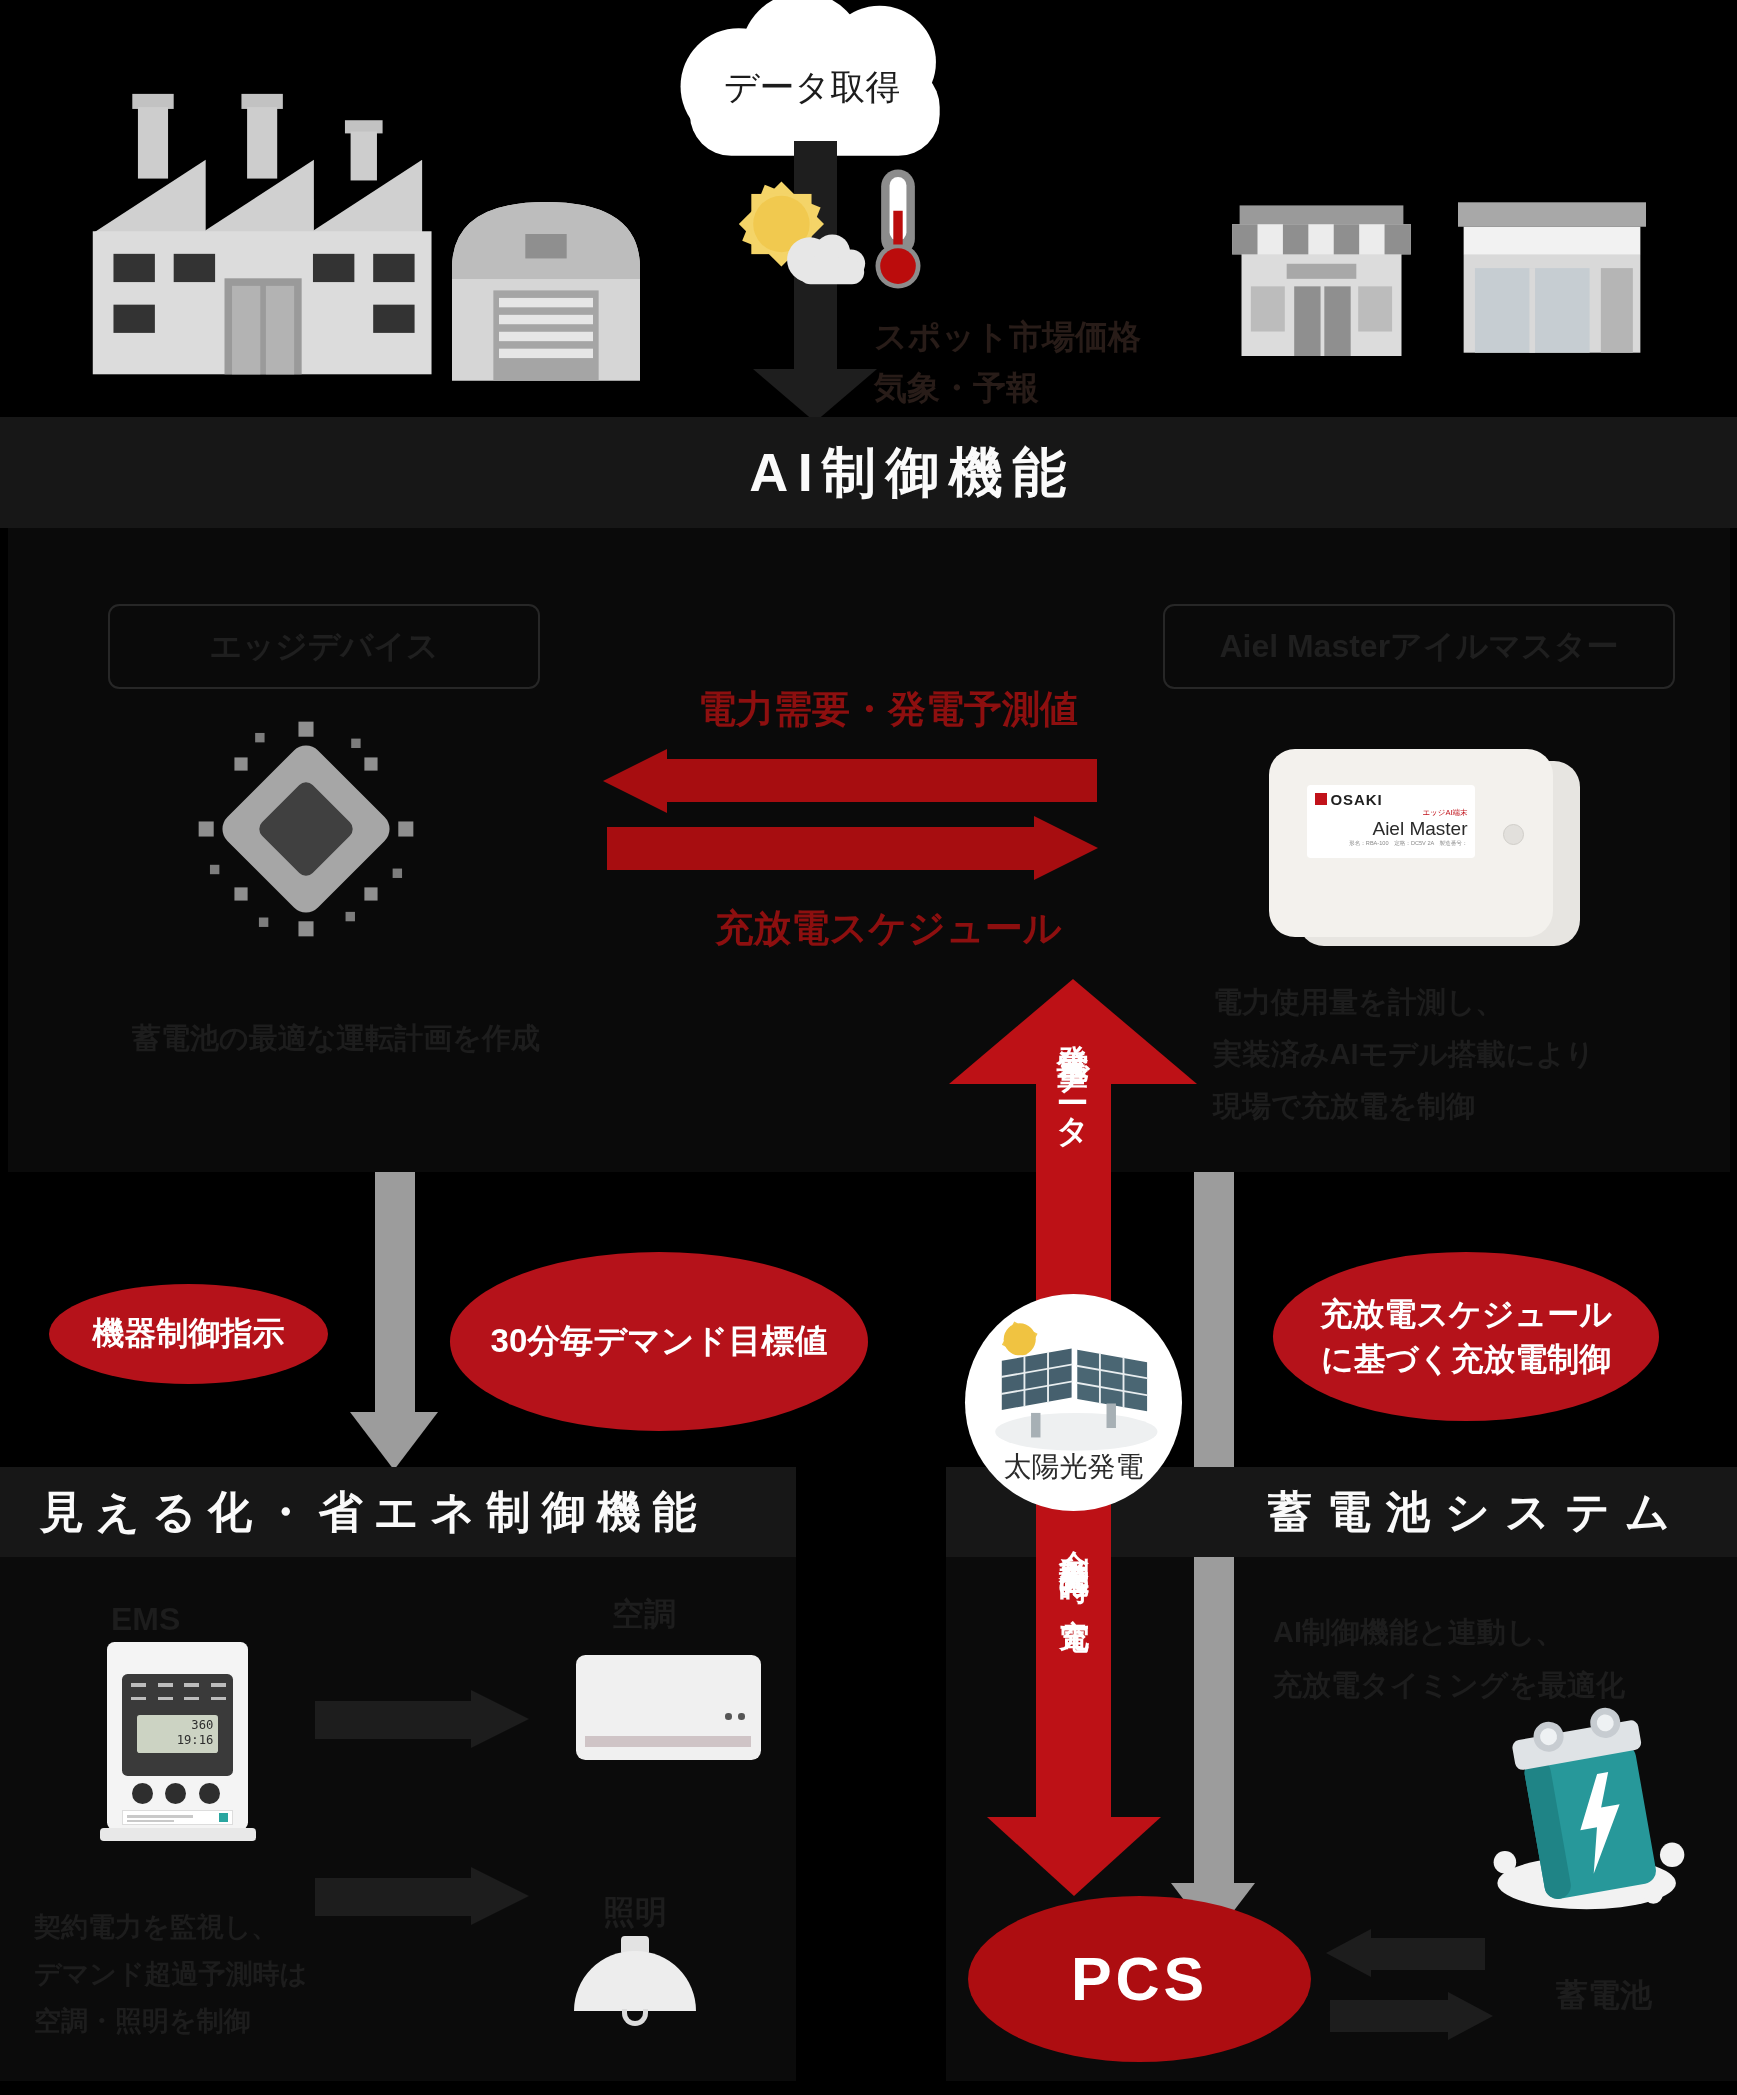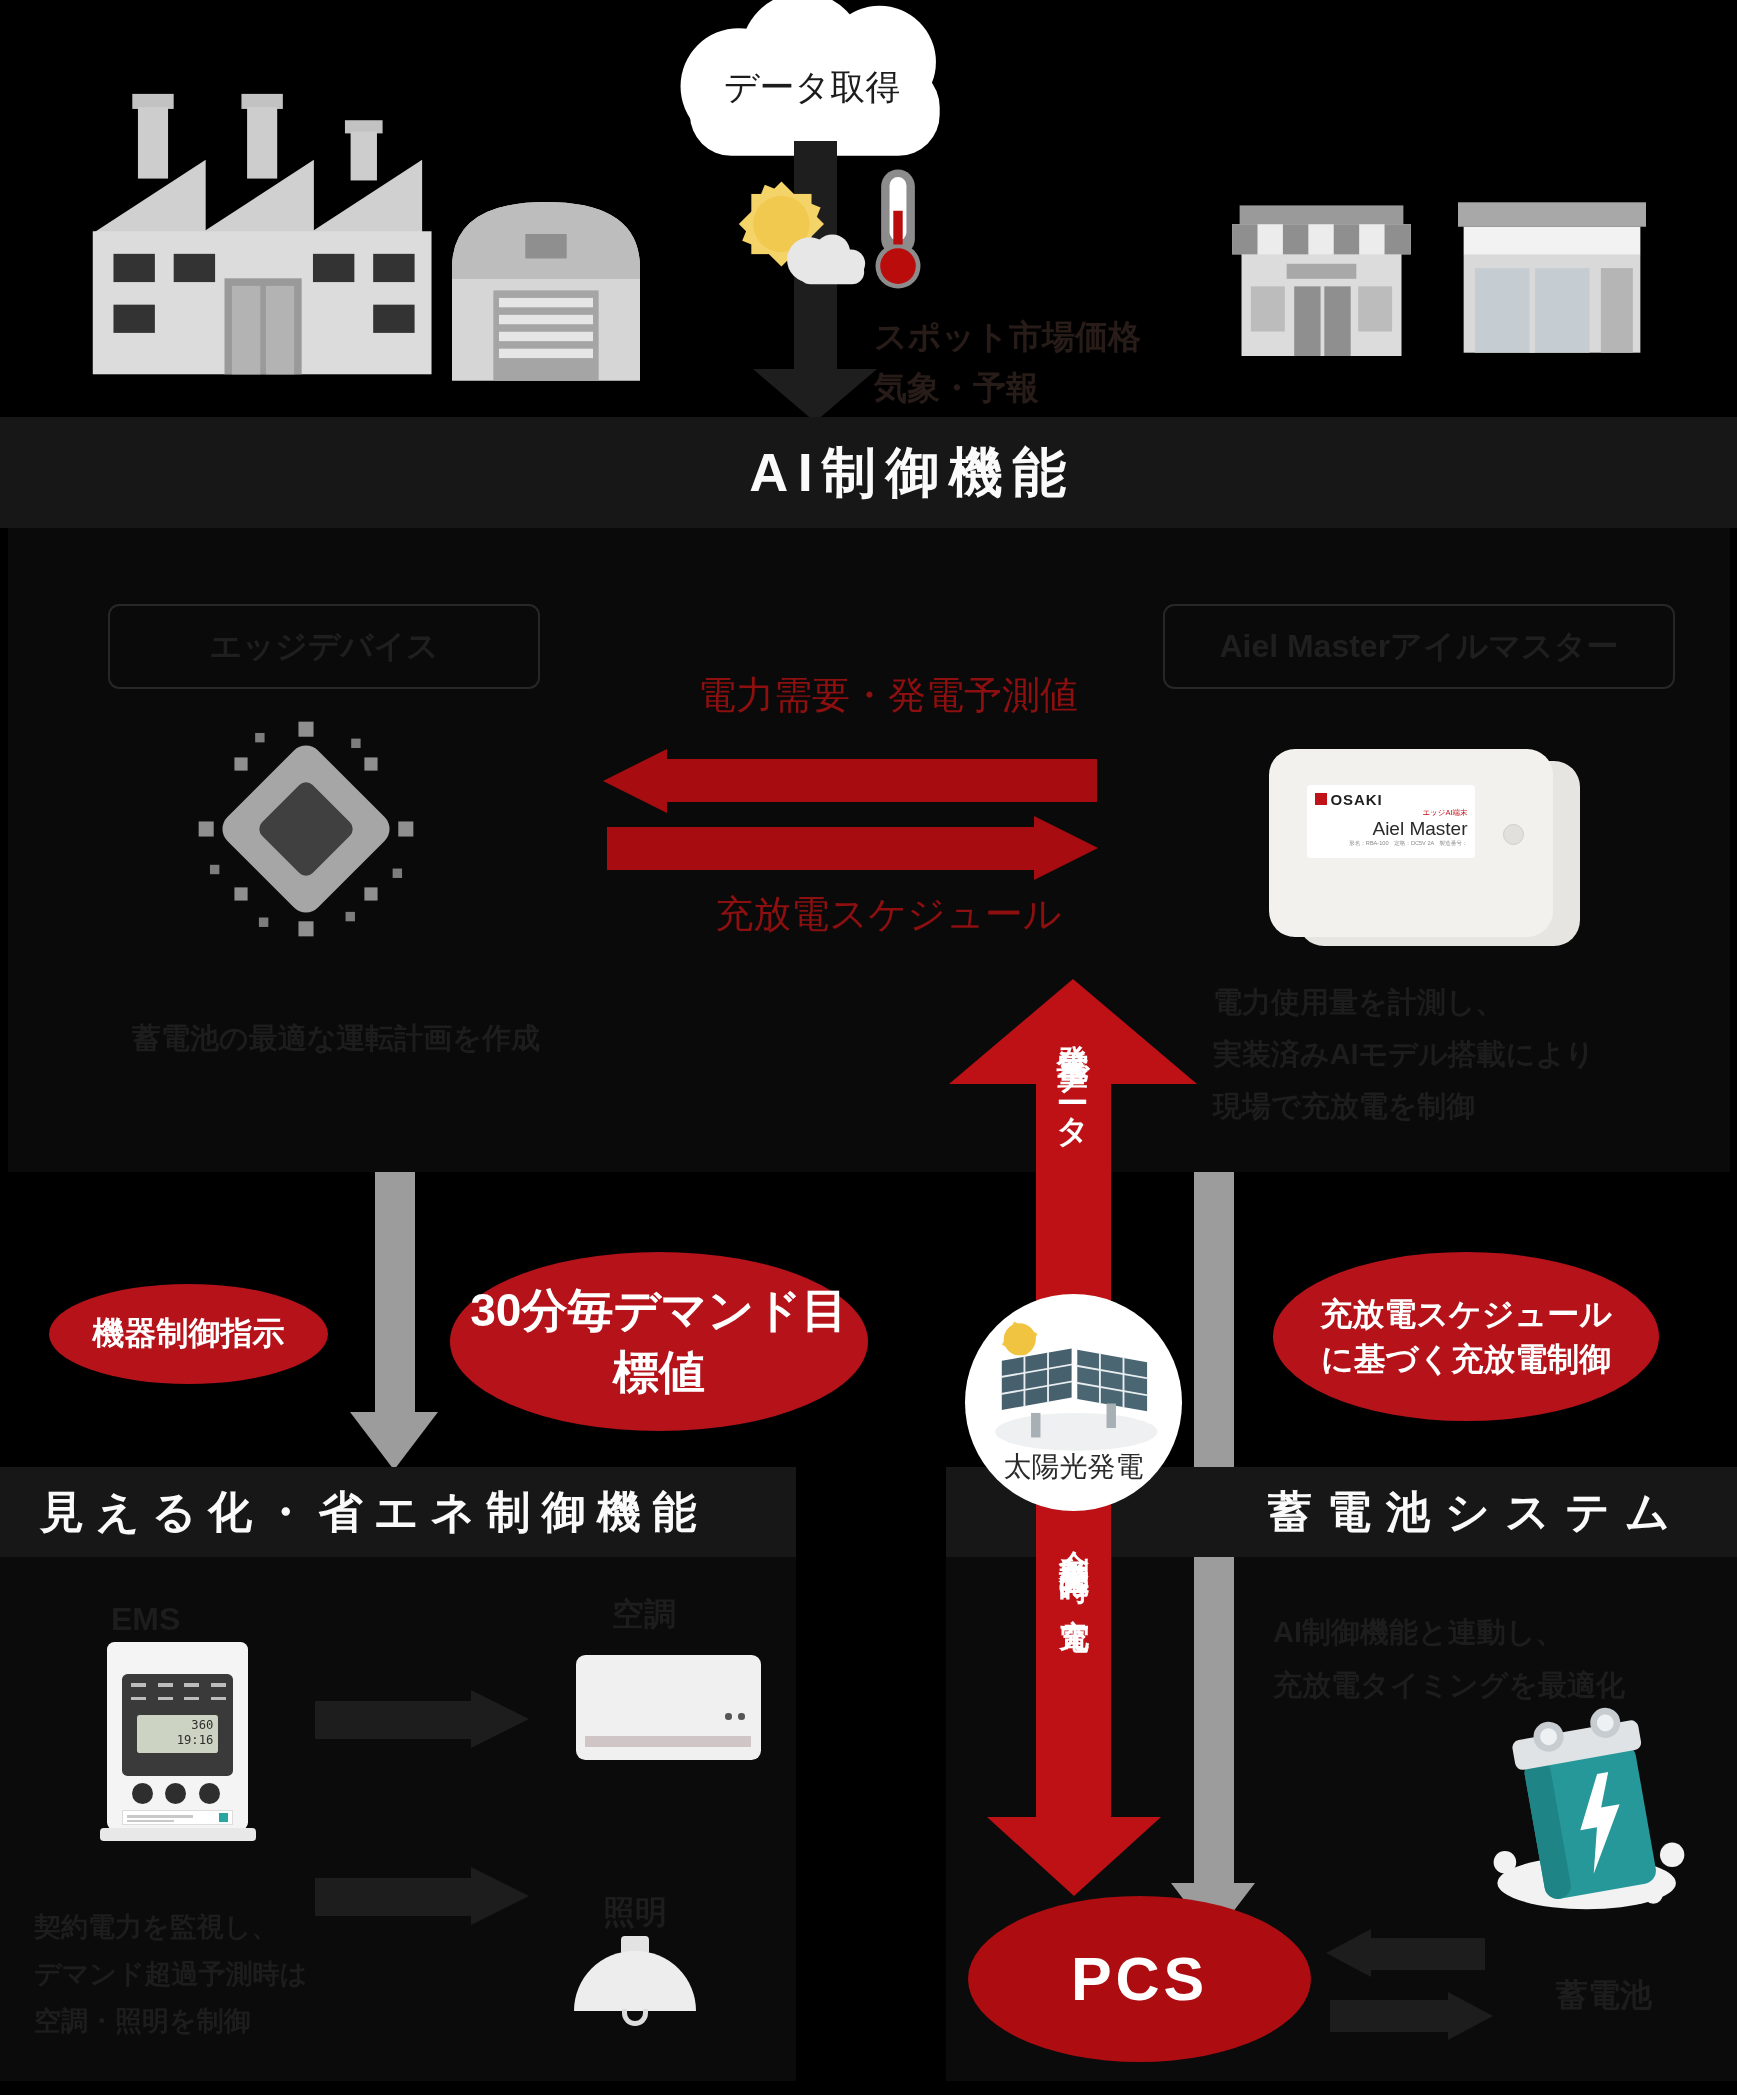--- a/index.html
+++ b/index.html
@@ -6,21 +6,21 @@
   .canvas{position:relative;width:1737px;height:2095px;background:#000;overflow:hidden;
           font-family:"Liberation Sans",sans-serif;}
   .abs{position:absolute;}
   .tri{position:absolute;width:0;height:0;}
   .band{position:absolute;background:#171717;z-index:3;}
   .band-text{color:#fafafa;font-weight:bold;}
   .ellipse{position:absolute;border-radius:50%;background:#b5121a;display:flex;
            align-items:center;justify-content:center;flex-direction:column;
            color:#fff;font-weight:bold;text-align:center;z-index:4;}
   .darktext{color:#1d1d1d;font-weight:bold;}
-  .redlabel{color:#8d0f0f;font-weight:normal;}
+  .redlabel{color:#8d0f0f;font-weight:bold;margin-top:14px;}
   .vtext{writing-mode:vertical-rl;color:#fff;font-weight:bold;}
   .outline-box{position:absolute;border:2.8px solid #272727;border-radius:11.3px;
                display:flex;align-items:center;justify-content:center;
                color:#1f1f1f;font-size:32px;font-weight:bold;}
   .panel{position:absolute;background:#0b0b0b;z-index:0;}
 </style>
 </head>
 <body>
 
 <div class="canvas">
@@ -199,21 +199,21 @@
   <div class="abs" style="left:1036px;top:1083px;width:75px;height:237px;background:#bd1116;z-index:2;"></div>
   <div class="abs vtext" style="left:1051px;top:1019px;height:264px;font-size:32px;letter-spacing:7.5px;z-index:2;">発電量データ</div>
 
   <div class="abs" style="left:375px;top:1172px;width:40px;height:243px;background:#9c9c9c;z-index:1;"></div>
   <div class="tri" style="left:350px;top:1412px;border-left:44px solid transparent;border-right:44px solid transparent;border-top:58px solid #9c9c9c;z-index:1;"></div>
 
   <div class="abs" style="left:1194px;top:1172px;width:40px;height:716px;background:#9c9c9c;z-index:1;"></div>
   <div class="tri" style="left:1171px;top:1883px;border-left:42px solid transparent;border-right:42px solid transparent;border-top:55px solid #9c9c9c;z-index:1;"></div>
 
   <div class="ellipse" style="left:49px;top:1284px;width:279px;height:100px;font-size:32px;">機器制御指示</div>
-  <div class="ellipse" style="left:450px;top:1252px;width:418px;height:179px;font-size:46px;">30分毎デマンド目標値</div>
+  <div class="ellipse" style="left:450px;top:1252px;width:418px;height:179px;font-size:33px;">30分毎デマンド目標値</div>
   <div class="ellipse" style="left:1273px;top:1252px;width:386px;height:169px;font-size:32px;line-height:45px;">
     <div>充放電スケジュール</div>
     <div>に基づく充放電制御</div>
   </div>
 
   <div class="abs" style="left:1036px;top:1367px;width:75px;height:454px;background:#bd1116;z-index:4;"></div>
   <div class="tri" style="left:987px;top:1817px;border-left:87px solid transparent;border-right:87px solid transparent;border-top:79px solid #bd1116;z-index:4;"></div>
   <div class="abs vtext" style="left:1053px;top:1527px;height:292px;font-size:30px;letter-spacing:5.6px;z-index:4;">余剰発電時の充電</div>
 
   <div class="abs" style="left:965px;top:1294px;width:217px;height:217px;border-radius:50%;background:#fff;z-index:5;">

